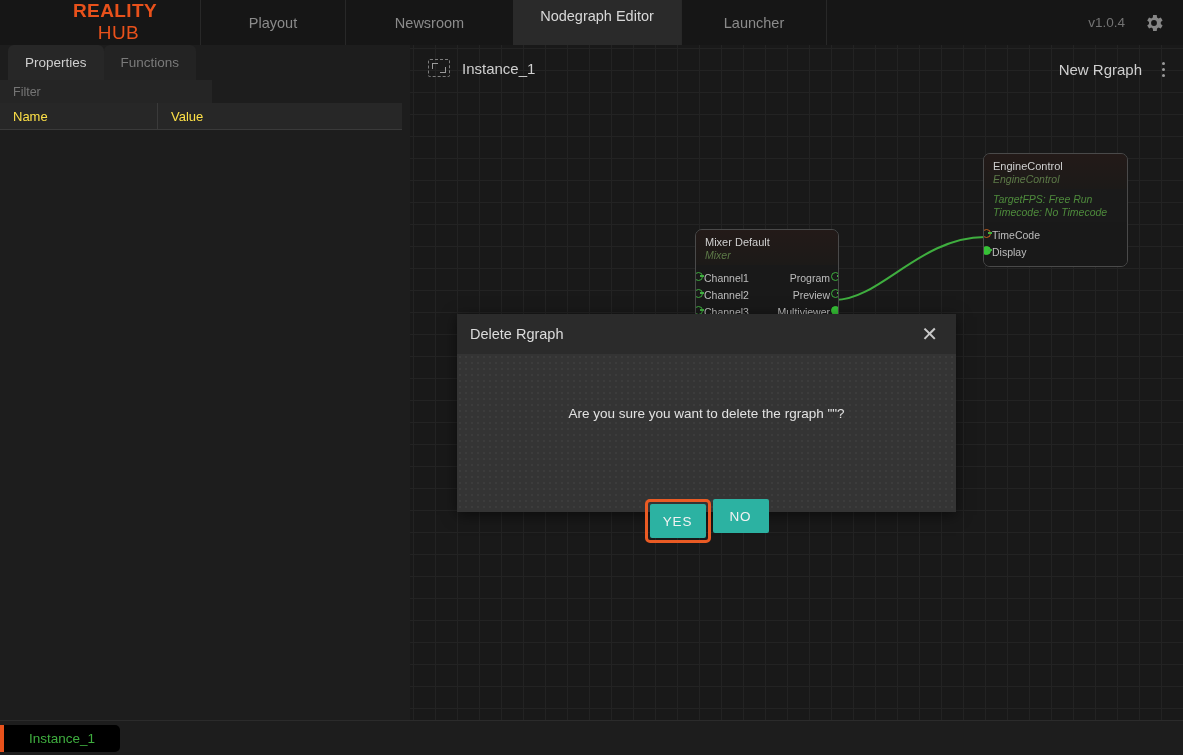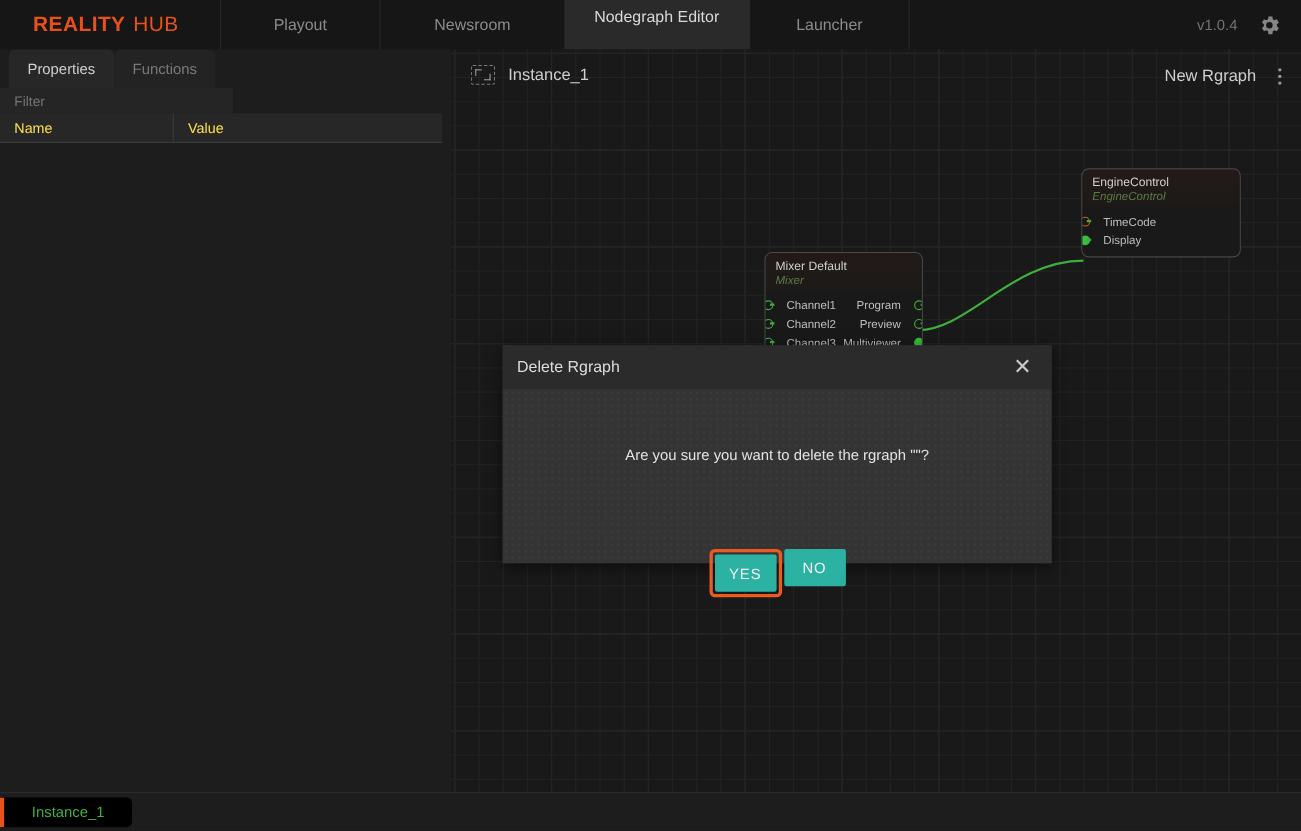--- a/index.html
+++ b/index.html
@@ -12,21 +12,21 @@
   #app { position: relative; width: 1183px; height: 755px; background: #1d1d1d; }
 
   
   .topbar {
     position: absolute; left: 0; top: 0; width: 1183px; height: 45px;
     background: #161616;
     display: flex; align-items: stretch;
   }
   .brand {
     width: 200px; display: flex; align-items: center; padding-left: 30px;
-    font-size: 19px; font-weight: bold; letter-spacing: .4px;
+    font-size: 19px; font-weight: bold; letter-spacing: .4px; flex-direction: column;
   }
   .brand .b1 { color: #e8511b; }
   .brand .b2 { color: #e8511b; font-weight: normal; margin-left: 7px; }
   .navtab {
     width: 145px; display: flex; align-items: center; justify-content: center;
     font-size: 14.5px; color: #8b8b8b;
     border-left: 1px solid #282828;
     position: relative;
   }
   .navtab.wide { width: 168px; }
@@ -118,21 +118,21 @@
     padding: 5px 9px 3px 9px;
     background: linear-gradient(to bottom, #231a18 0%, #1c1a18 100%);
   }
   .node-title { font-size: 11px; color: #cfcfcf; line-height: 14px; }
   .node-sub { font-size: 10.5px; color: #5d7a48; font-style: italic; line-height: 13px; }
   .node-body { padding: 4px 0 6px 0; background: #191919; }
   .port-row {
     display: flex; align-items: center; justify-content: space-between;
     height: 17px; padding: 0 2px;
   }
-  .port { display: flex; align-items: center; gap: 16px; }
+  .port { display: flex; gap: 5px; }
   .port.out { flex-direction: row-reverse; }
   .port-label { font-size: 10.5px; color: #bdbdbd; }
   .dot {
     width: 9px; height: 9px; border-radius: 50%;
     border: 1.5px solid #3fae3f; background: transparent;
     position: relative; margin: 0 -4px;
   }
   .dot.filled { background: #36c236; border-color: #36c236; }
   .dot.orange { border-color: #c4601f; }
   .dot::after {
@@ -303,20 +303,24 @@
           </span>
         </div>
       </div>
     </div>
 
     <div class="node" style="left:573px; top:108px; width:145px;">
       <div class="node-head">
         <div class="node-title">EngineControl</div>
         <div class="node-sub">EngineControl</div>
       </div>
+      <div class="node-info">
+        <div>TargetFPS: Free Run</div>
+        <div>Timecode: No Timecode</div>
+      </div>
       <div class="node-body">
         <div class="port-row">
           <span class="port">
             <span class="dot orange"></span>
             <span class="port-label">TimeCode</span>
           </span>
         </div>
         <div class="port-row">
           <span class="port">
             <span class="dot filled"></span>

